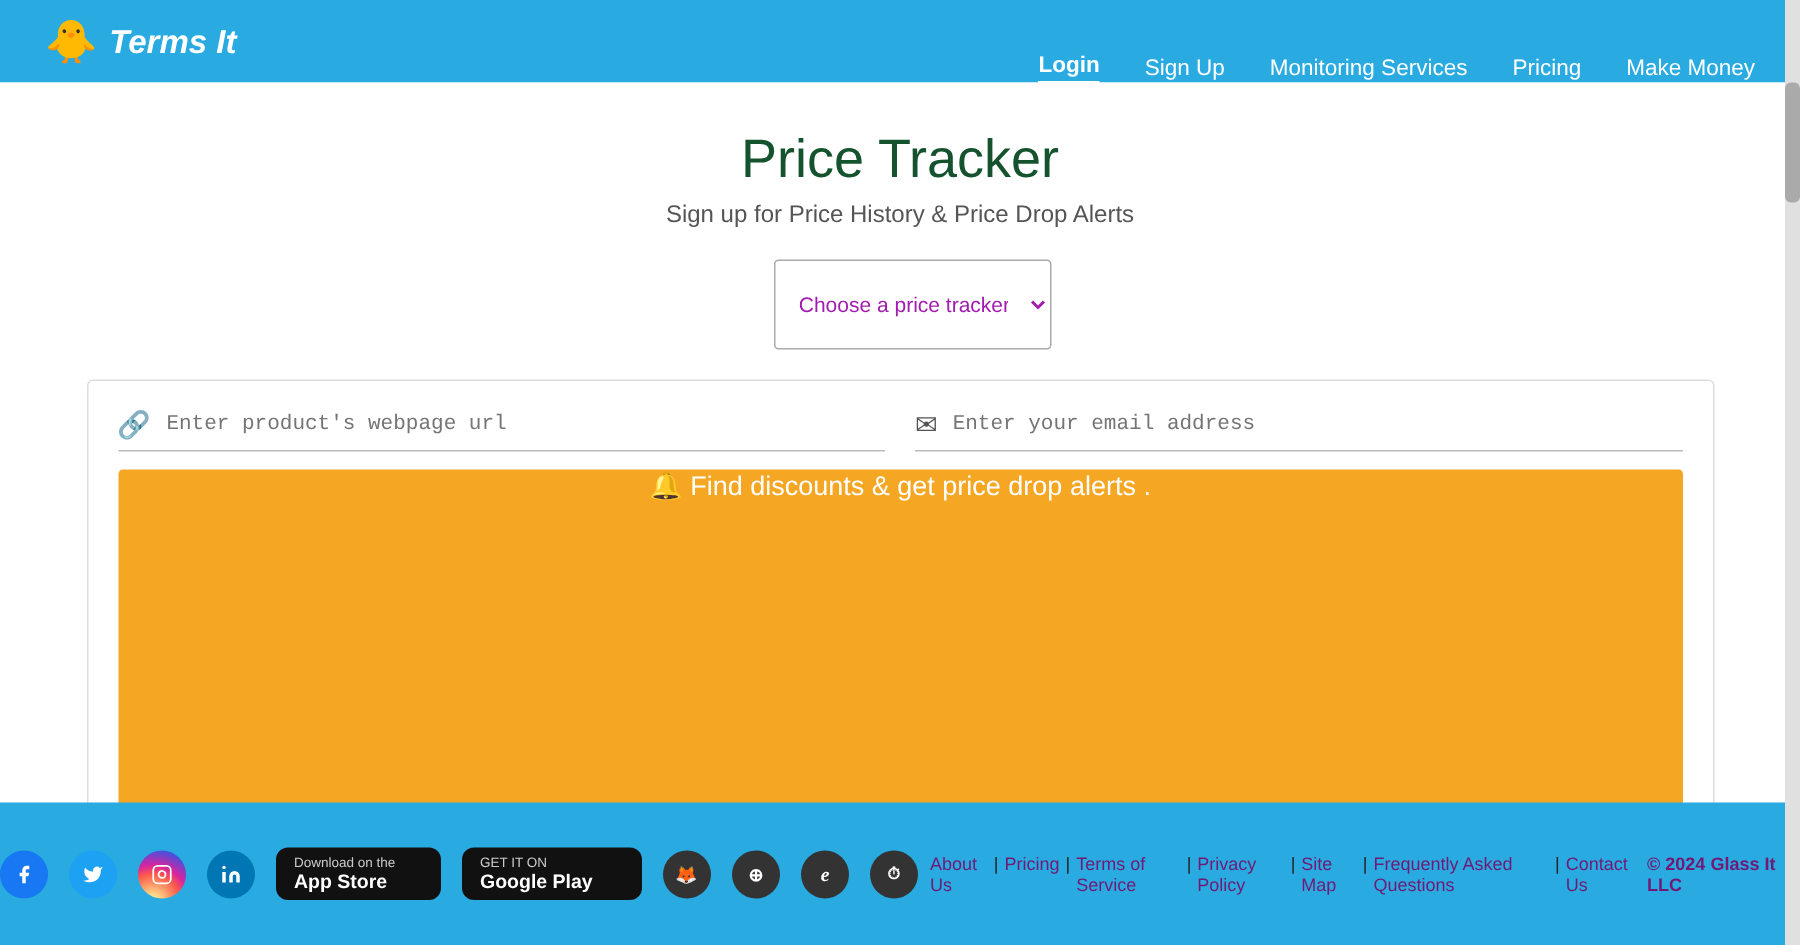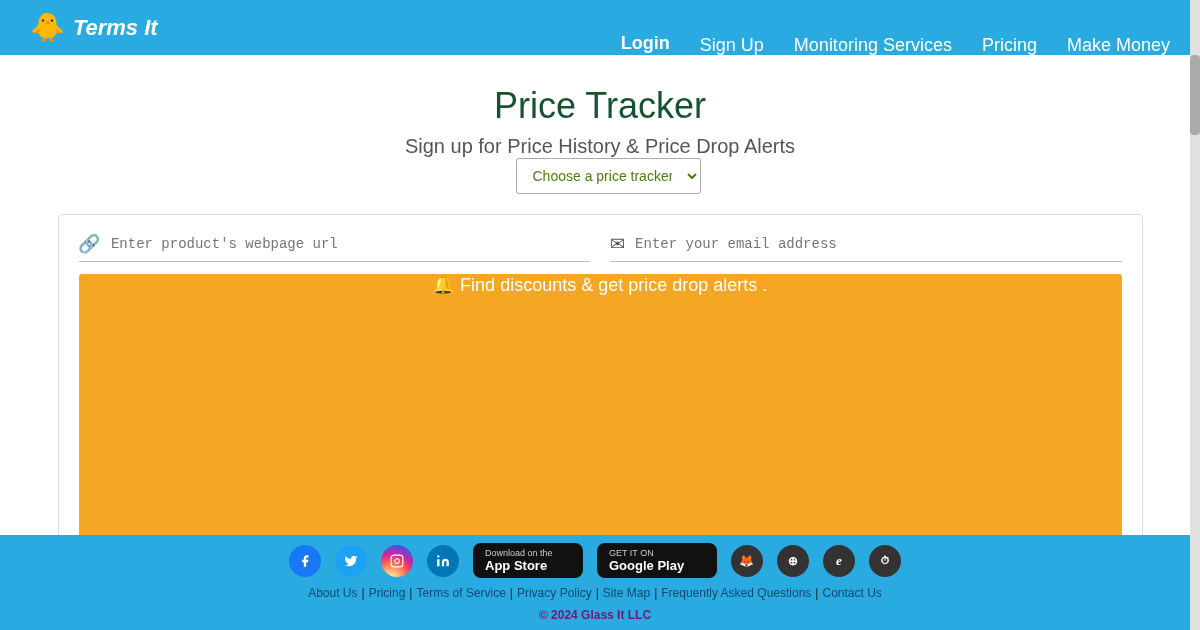--- a/index.html
+++ b/index.html
@@ -29,21 +29,21 @@
       font-size: 28px;
     }
     .nav {
       display: flex;
       align-items: center;
       gap: 30px;
     }
     .nav a {
       color: #fff;
       text-decoration: none;
-      font-size: 18px;
+      font-size: 15px;
       cursor: pointer;
       margin-top: 36px;
     }
     .nav a.active {
       font-weight: bold;
       border-bottom: 2px solid #fff;
       padding-bottom: 2px;
     }
 
     
@@ -71,33 +71,34 @@
       flex-direction: column;
       align-items: center;
     }
     .page-title {
       font-size: 36px;
       font-weight: 300;
       color: #14532d;
       margin-bottom: 8px;
     }
     .page-subtitle {
-      font-size: 20px;
+      font-size: 16px;
       color: #555;
+      margin-bottom: 20px;
     }
     .tracker-select {
       width: 185px;
-      padding: 8px 12px;
+      padding: 20px 12px;
       font-size: 14px;
       border: 1px solid #aaa;
       border-radius: 3px;
       margin-bottom: 20px;
       appearance: auto;
       cursor: pointer;
-      color: #4d7c0f;
+      color: #a21caf;
       background: #fff;
       margin-left: 16px;
     }
 
     
     .form-card {
       width: 1085px;
       border: 1px solid #ddd;
       border-radius: 4px;
       background: #fff;
@@ -148,21 +149,20 @@
       display: flex;
       align-items: center;
       gap: 8px;
     }
 
     
     .footer {
       background: #29abe2;
       height: 95px;
       display: flex;
-      flex-direction: column;
       align-items: center;
       justify-content: center;
       gap: 8px;
       padding: 10px 0;
       position: absolute;
       bottom: 0;
       width: 1190px;
     }
     .footer-icons {
       display: flex;
@@ -221,21 +221,21 @@
       font-size: 13px;
       font-weight: bold;
     }
     .footer-links {
       display: flex;
       gap: 4px;
       font-size: 12px;
       color: #222;
     }
     .footer-links a {
-      color: #0c4a6e;
+      color: #701a75;
       text-decoration: none;
       cursor: pointer;
     }
     .footer-links span {
       color: #222;
     }
     .footer-copyright {
       font-size: 12px;
       color: #701a75;
       font-weight: bold;

